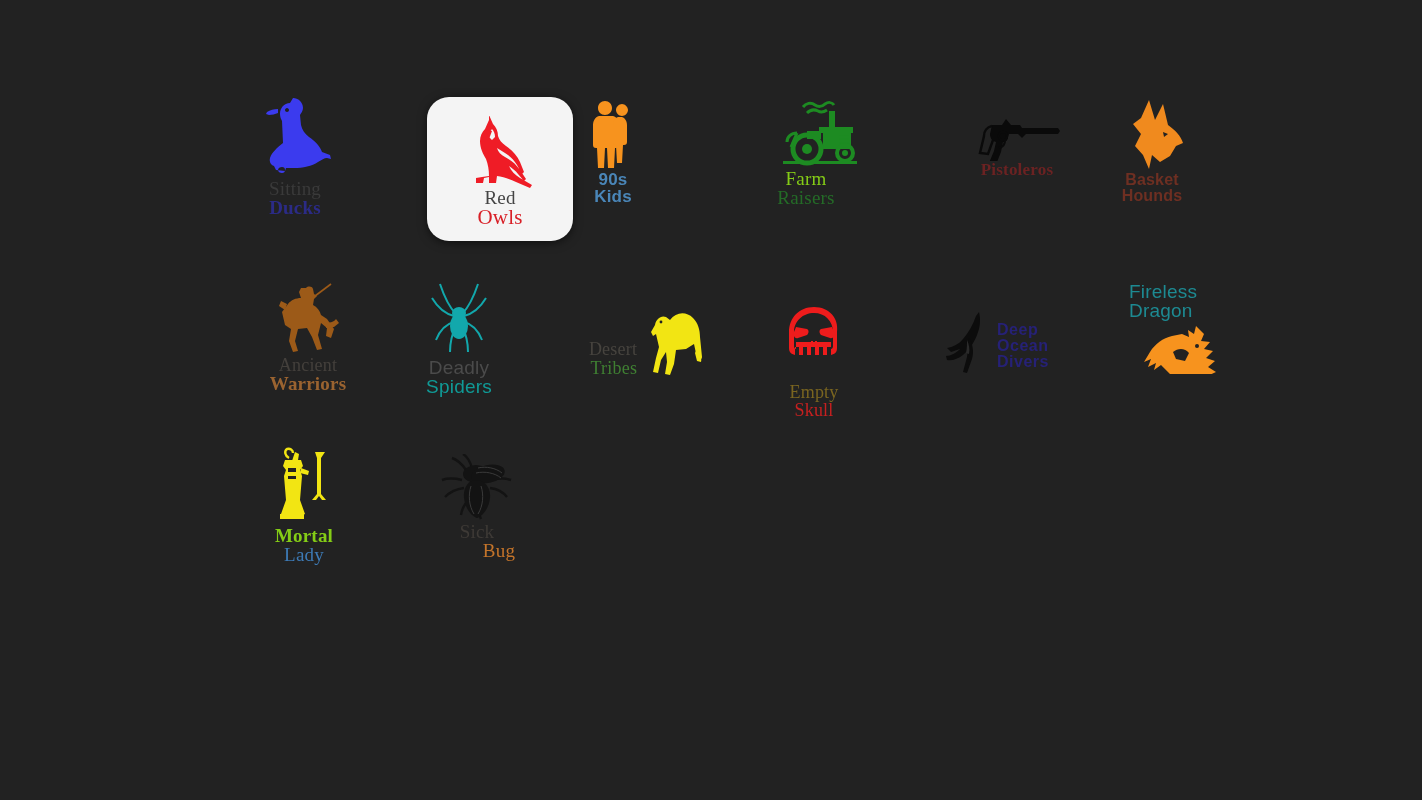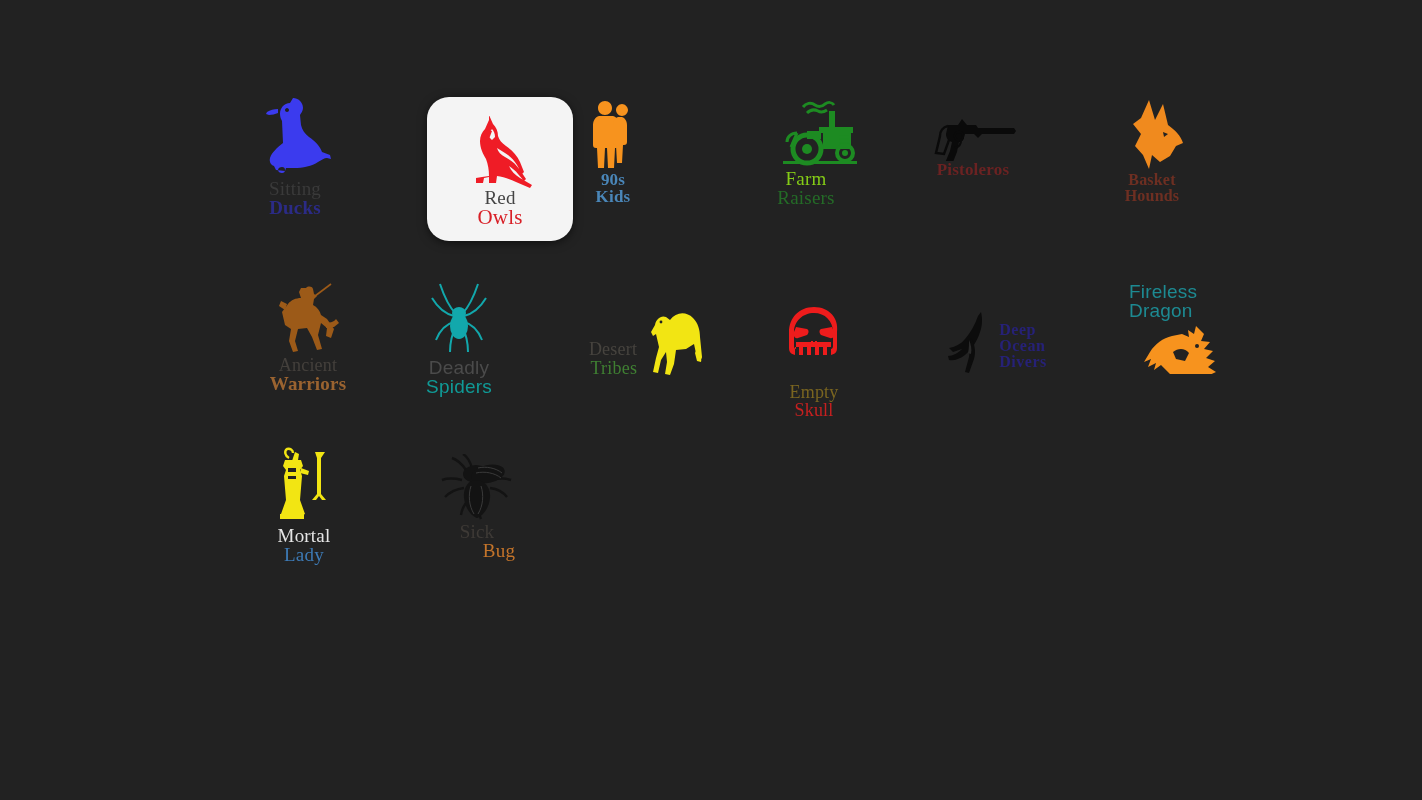--- a/index.html
+++ b/index.html
@@ -51,21 +51,21 @@
     white-space: nowrap;
     letter-spacing: 0.2px;
   }
   .wordmark .l1, .wordmark .l2, .wordmark .l3 {
     display: block;
   }
 
   
   .f-serif      { font-family: "Liberation Serif", serif; }
   .f-sans       { font-family: "Liberation Sans", sans-serif; }
-  .f-slab       { font-family: Liberation Serif, serif; }
+  .f-slab       { font-family: Liberation Sans, sans-serif; }
 
   .lw-1 .l1 { color:#3a3a3a; font-size:19px; }
   .lw-1 .l2 { color:#2b2b86; font-size:19px; font-weight:bold; }
 
   .lw-2 .l1 { color:#444444; font-size:19px; }
   .lw-2 .l2 { color:#d81f26; font-size:21px; }
 
   .lw-3 .l1 { color:#4a86b8; font-size:17px; font-weight:bold; }
   .lw-3 .l2 { color:#4a86b8; font-size:17px; font-weight:bold; }
 
@@ -86,21 +86,21 @@
   .lw-9 .l1 { color:#46433e; font-size:18px; }
   .lw-9 .l2 { color:#3f7f32; font-size:18px; }
 
   .lw-10 .l1 { color:#7a6520; font-size:18px; }
   .lw-10 .l2 { color:#c62020; font-size:18px; }
 
   .lw-11 .l1, .lw-11 .l2, .lw-11 .l3 { color:#262177; font-size:16px; font-weight:bold; letter-spacing:0.5px; }
 
   .lw-12 .l1, .lw-12 .l2 { color:#1d8a92; font-size:19px; }
 
-  .lw-13 .l1 { color:#e5e5e5; font-size:19px; }
+  .lw-13 .l1 { color:#84cc16; font-size:19px;font-weight:bold; }
   .lw-13 .l2 { color:#3d7ab5; font-size:19px; }
 
   .lw-14 .l1 { color:#3e3a36; font-size:19px; }
   .lw-14 .l2 { color:#c4742a; font-size:19px;margin-left:44px; }
 </style>
 </head>
 <body>
 
 <div id="canvas">
 
@@ -174,21 +174,21 @@
           </g>
         </svg>
       </span>
       <span class="wordmark f-serif lw-4">
         <span class="l1">Farm</span>
         <span class="l2">Raisers</span>
       </span>
     </div>
   </div>
 
-  <div class="logo-item" style="left:912px;top:110px;width:122px;height:74px;">
+  <div class="logo-item" style="left:956px;top:110px;width:122px;height:74px;">
     <div class="logo-inner layout-below">
       <span class="glyph">
         <svg width="90" height="46" viewBox="0 0 90 46">
           <path fill="#0a0a0a" d="M20 10h10l4-6 5 6h9l2 3h36l2 3-2 3H54l-4 4-4-4h-9l-1 3c0 3-2 5-5 5l-2 10-4 10-8 1 5-12 2-9c-4-1-6-4-6-8z"></path>
           <path fill="none" stroke="#0a0a0a" stroke-width="2.4" d="M20 11c-5 1-8 5-8 10l-4 17 8 1 5-14"></path>
           <circle cx="31" cy="21" r="4.2" fill="none" stroke="#0a0a0a" stroke-width="2.2"></circle>
           <path fill="none" stroke="#0a0a0a" stroke-width="2.2" d="M33 25c0 4-2 7-6 8"></path>
         </svg>
       </span>
       <span class="wordmark f-serif lw-5">

